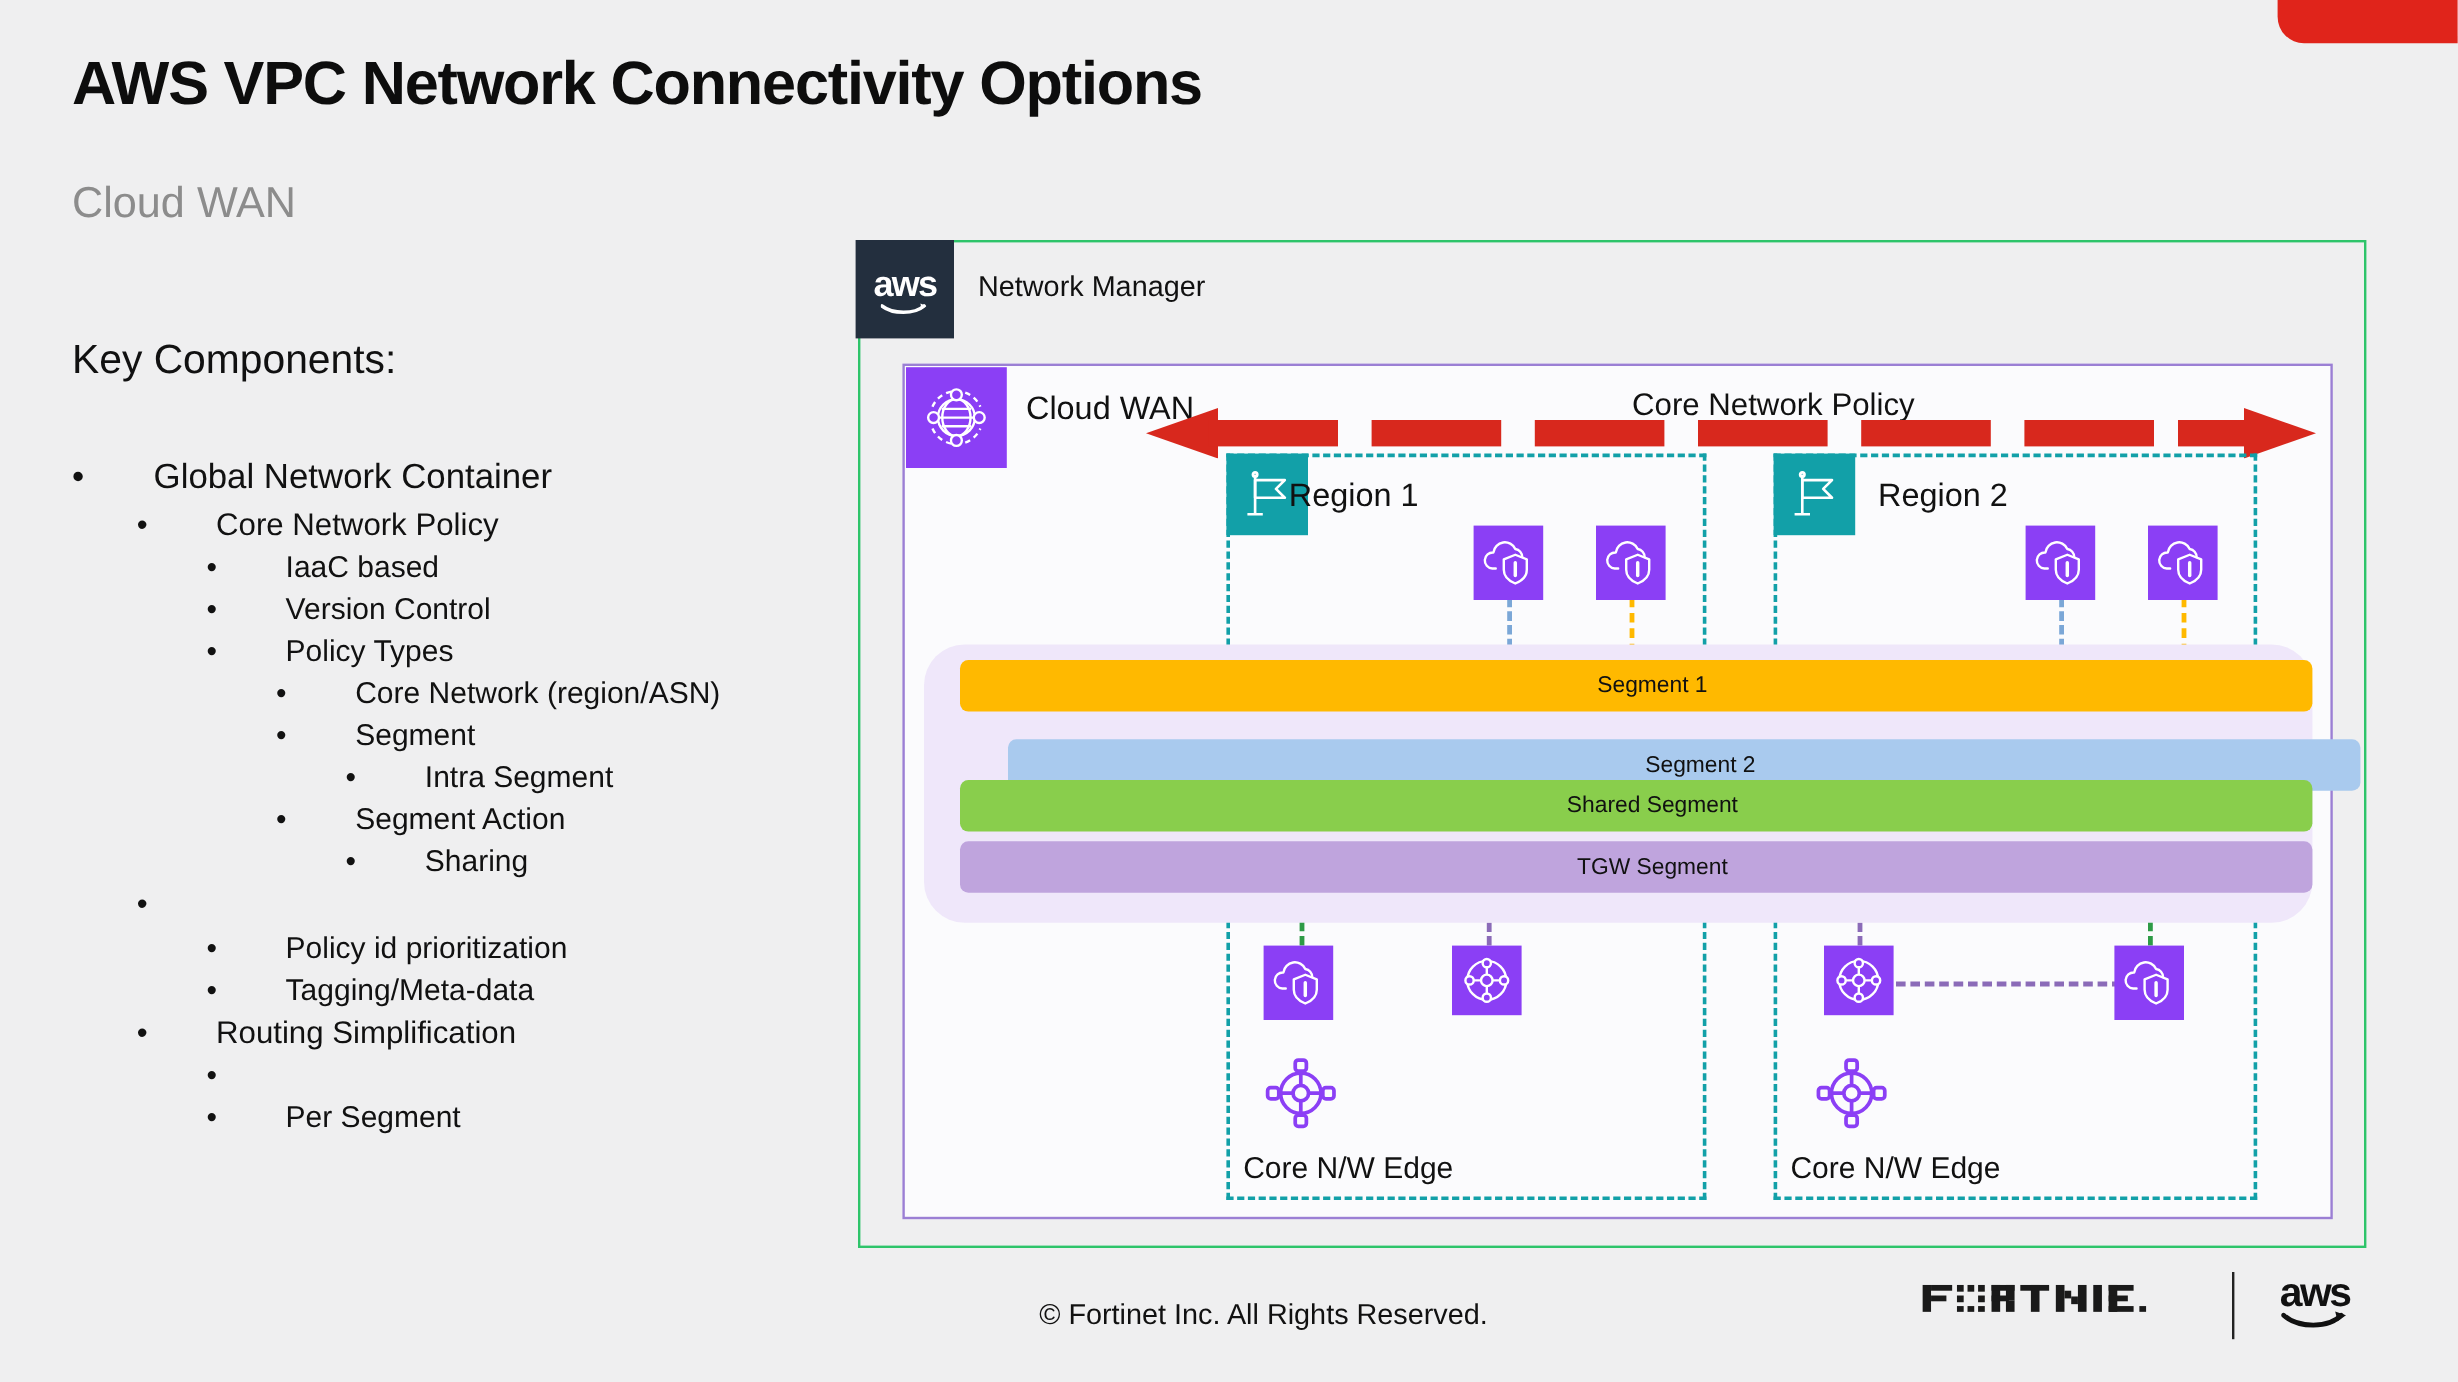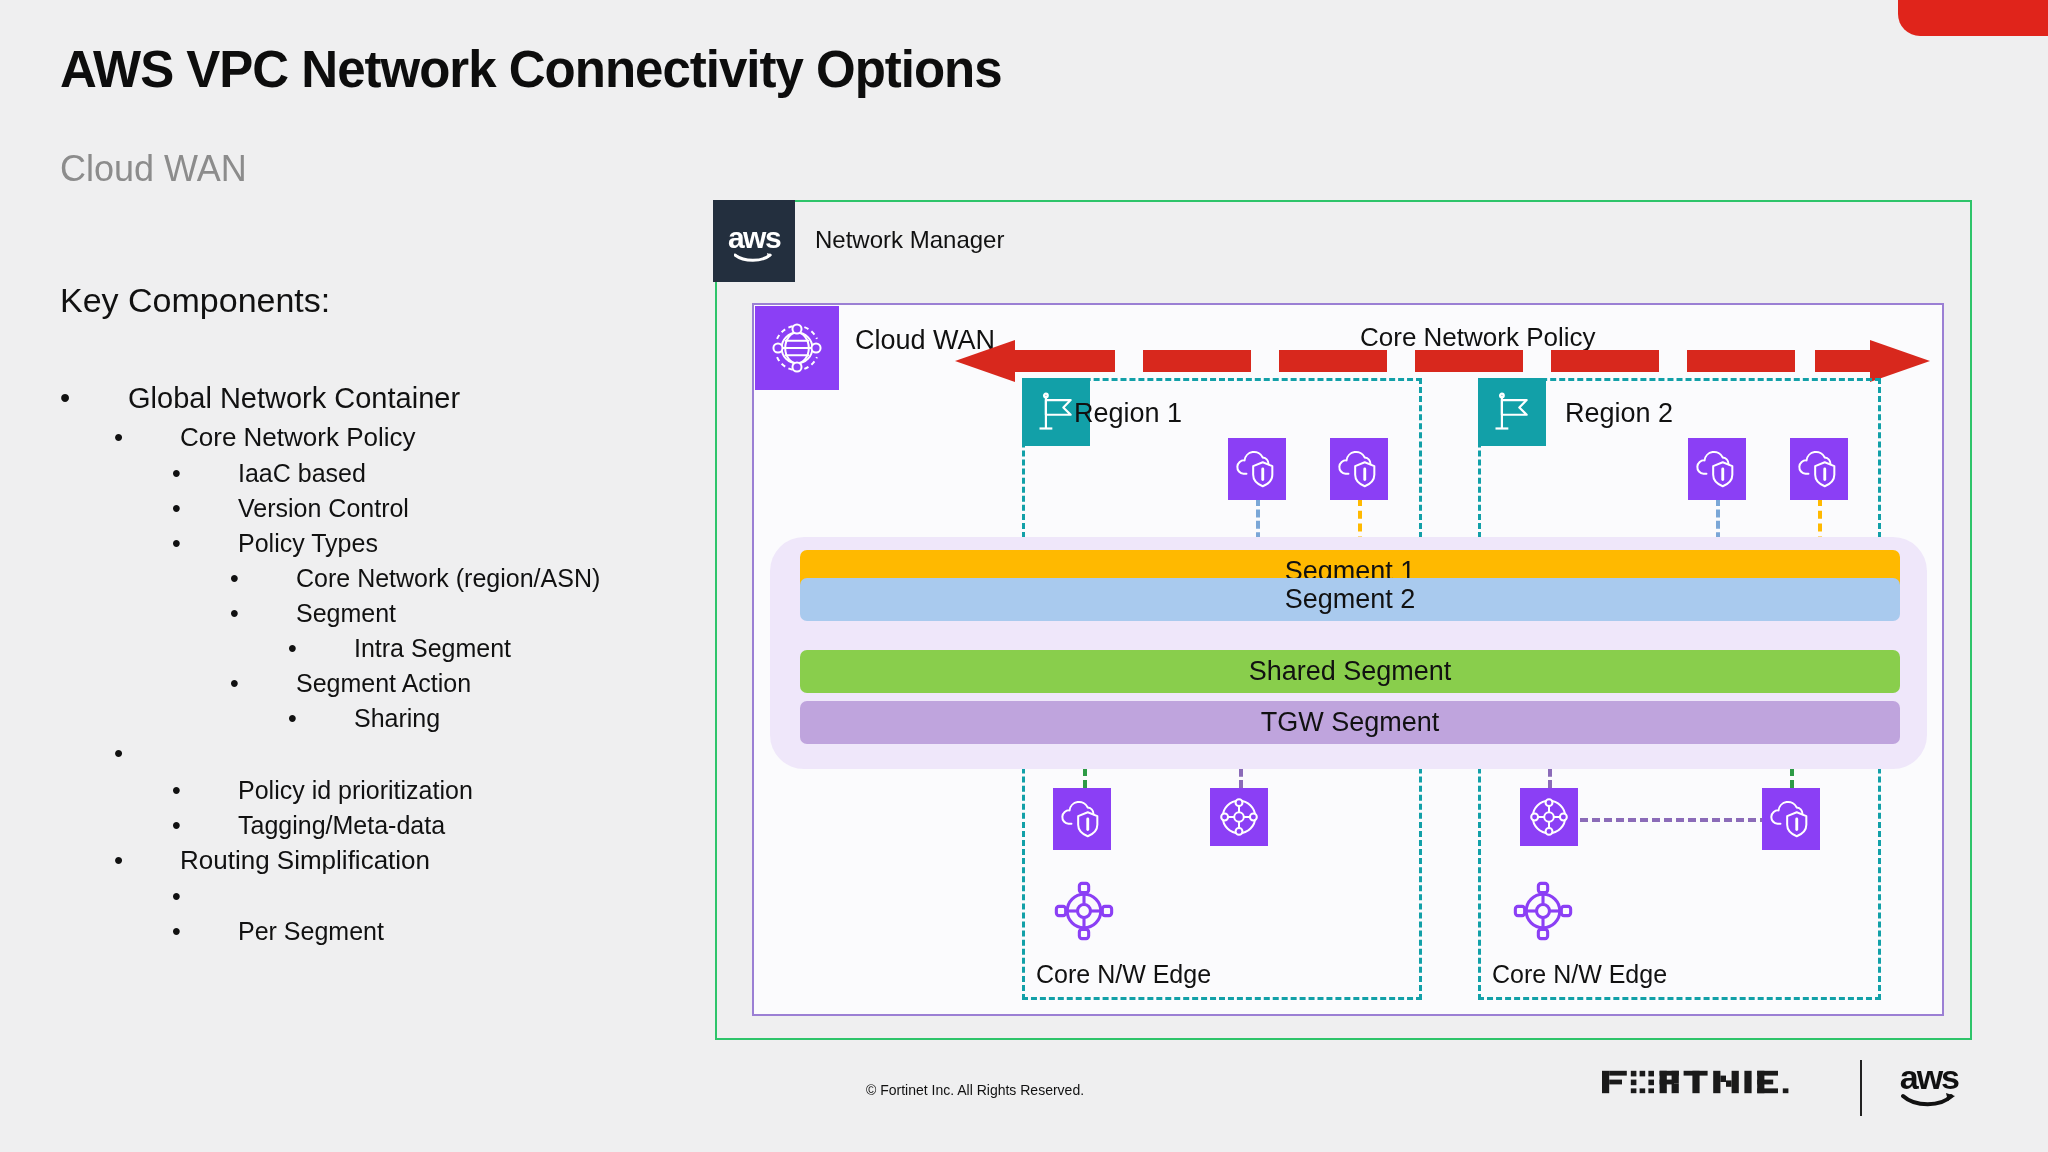--- a/index.html
+++ b/index.html
@@ -139,34 +139,34 @@
     position:absolute; left:770px; top:537px;
     width:1157px; height:232px;
     background:#efe7fa;
     border-radius:34px;
   }
   .seg-bar{
     position:absolute; left:800px;
     width:1100px; height:43px;
     border-radius:7px;
     display:flex; align-items:center; justify-content:center;
-    font-size:27px; color:#111;
+    font-size:19px; color:#111;padding-left:27px;
   }
   #seg1{ top:550px; background:#ffb900;}
-  #seg2{ top:578px; background:#a9caee;}
+  #seg2{ top:616px; background:#a9caee;margin-left:40px;}
   #seg3{ top:650px; background:#89ce4c;}
   #seg4{ top:701px; background:#bfa4dd;}
   
   .conn{ position:absolute; width:0; border-left-width:4px; border-left-style:dashed;}
   
   .edge-icon{ position:absolute; width:62px; height:62px;}
   
   #copyright{
     position:absolute; left:866px; top:1082px;
-    font-size:14px; color:#111;text-align:right;
+    font-size:24px; color:#111;text-align:right;
   }
   #fortinet-logo{
     position:absolute; right:206px; top:1066px;
     height:32px;
   }
   #footer-divider{
     position:absolute; right:186px; top:1060px;
     width:2px; height:56px; background:#222;
   }
   #aws-footer{

